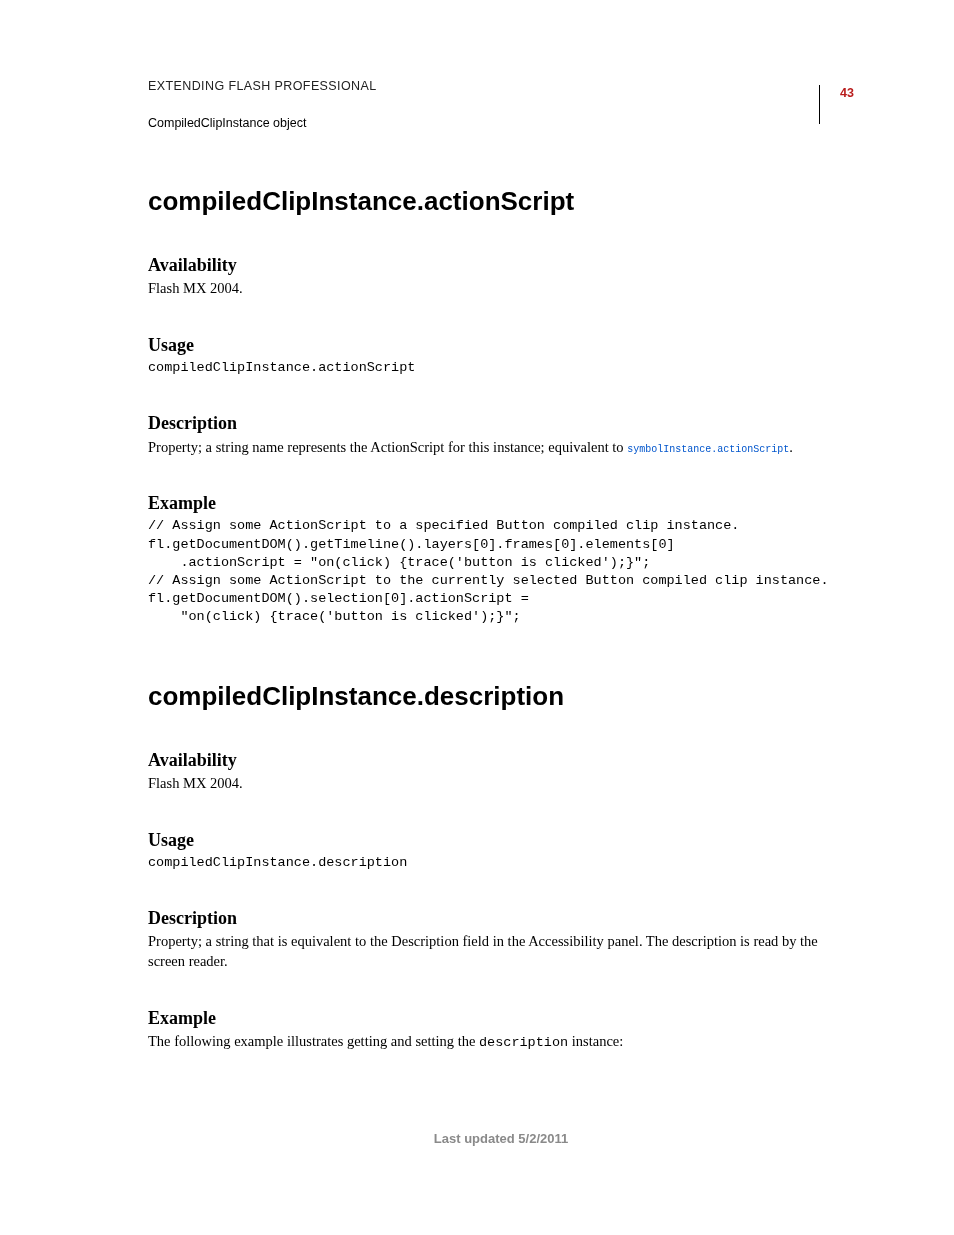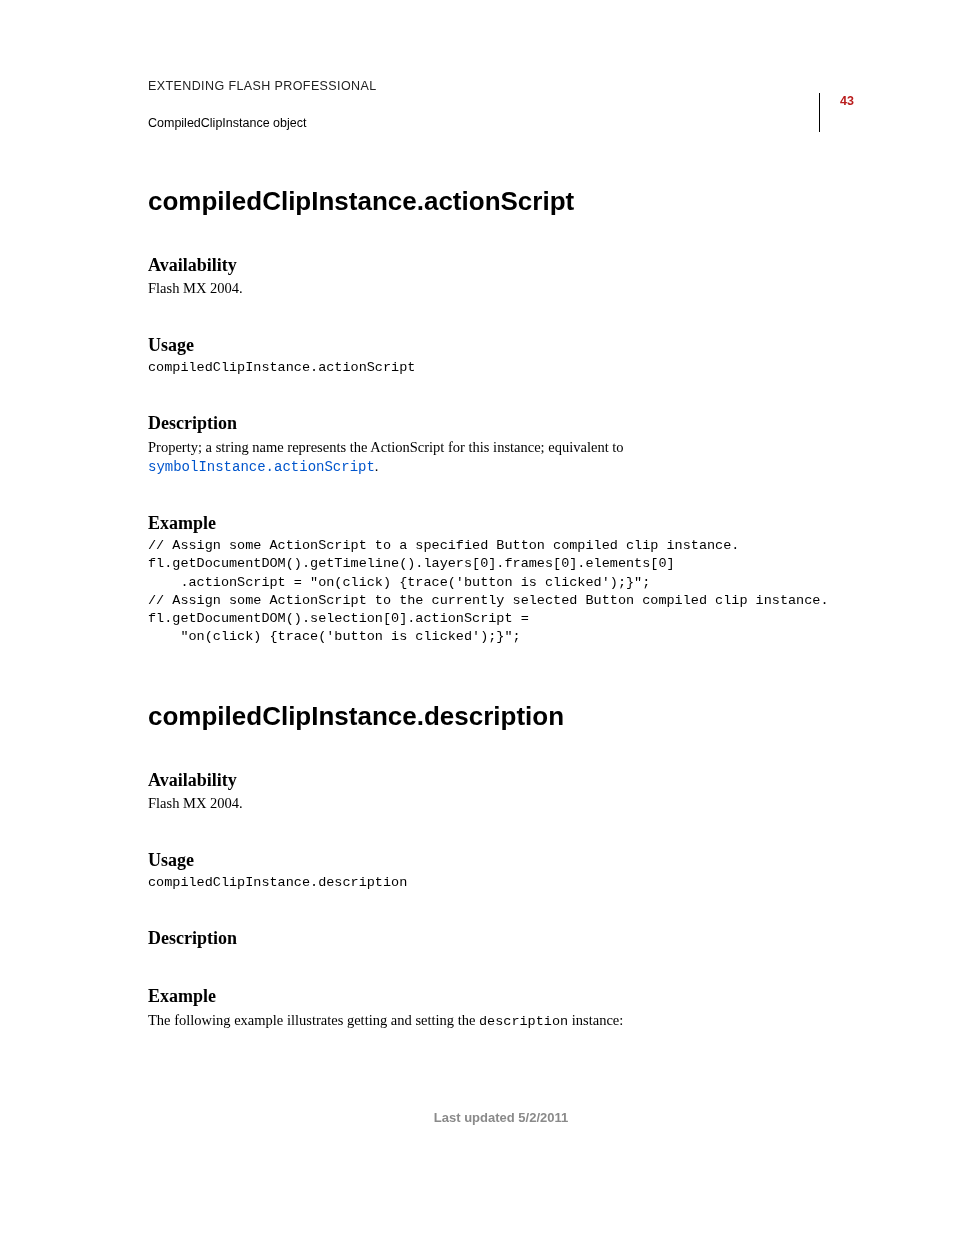--- a/index.html
+++ b/index.html
@@ -13,21 +13,21 @@
     line-height: 1.35;
   }
   .page {
     padding: 78px 100px 60px 148px;
     box-sizing: border-box;
     position: relative;
   }
   .header {
     display: flex;
     justify-content: space-between;
-    align-items: flex-end;
+    align-items: center;
     margin-bottom: 48px;
   }
   .header-left {
     font-family: "Myriad Pro", Arial, Helvetica, sans-serif;
     font-size: 12.5px;
     line-height: 1.35;
   }
   .header-product {
     letter-spacing: 0.4px;
     color: #222;
@@ -72,21 +72,21 @@
     font-size: 18px;
     margin: 34px 0 2px 0;
   }
   .para {
     margin: 2px 0 4px 0;
   }
   a.xref {
     color: #0055cc;
     text-decoration: none;
     font-family: "Courier New", Courier, monospace;
-    font-size: 14px;
+    font-size: 10px;
   }
   .footer {
     text-align: center;
     font-family: "Myriad Pro", Arial, Helvetica, sans-serif;
     font-weight: bold;
     font-size: 13px;
     color: #8a8a8a;
     margin-top: 78px;
   }
 </style>
@@ -127,20 +127,21 @@
 
   <h1 class="section-title">compiledClipInstance.description</h1>
 
   <div class="subhead">Availability</div>
   <div class="para">Flash MX 2004.</div>
 
   <div class="subhead">Usage</div>
   <div class="code">compiledClipInstance.description</div>
 
   <div class="subhead">Description</div>
+  <div class="para">Property; a string that is equivalent to the Description field in the Accessibility panel. The description is read by the screen reader.</div>
 
   <div class="subhead">Example</div>
   <div class="para">
     <span>The following example illustrates getting and setting the </span><span class="code-inline">description</span><span> instance:</span>
   </div>
 
   <div class="footer">Last updated 5/2/2011</div>
 
 </div>
 

